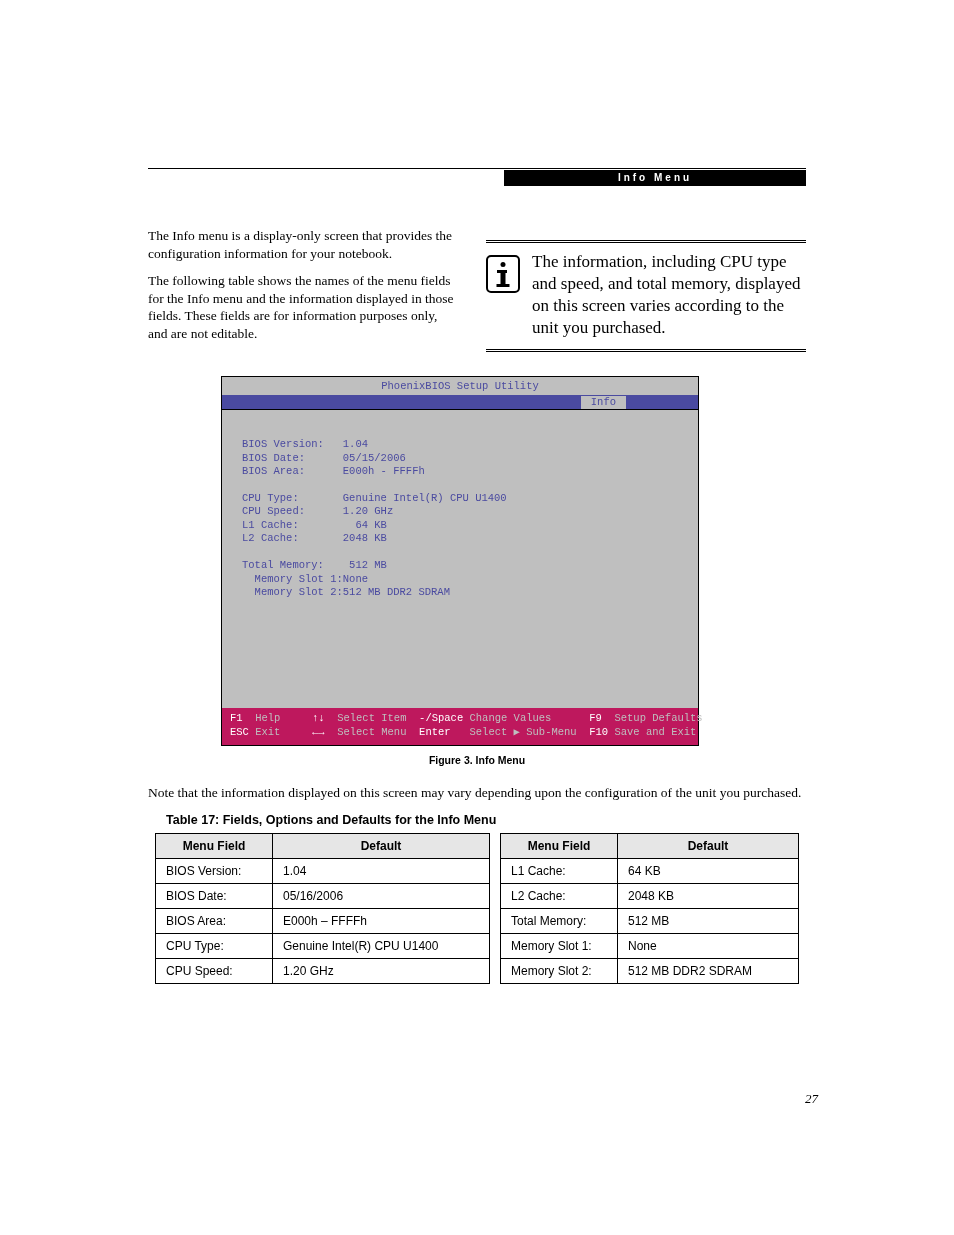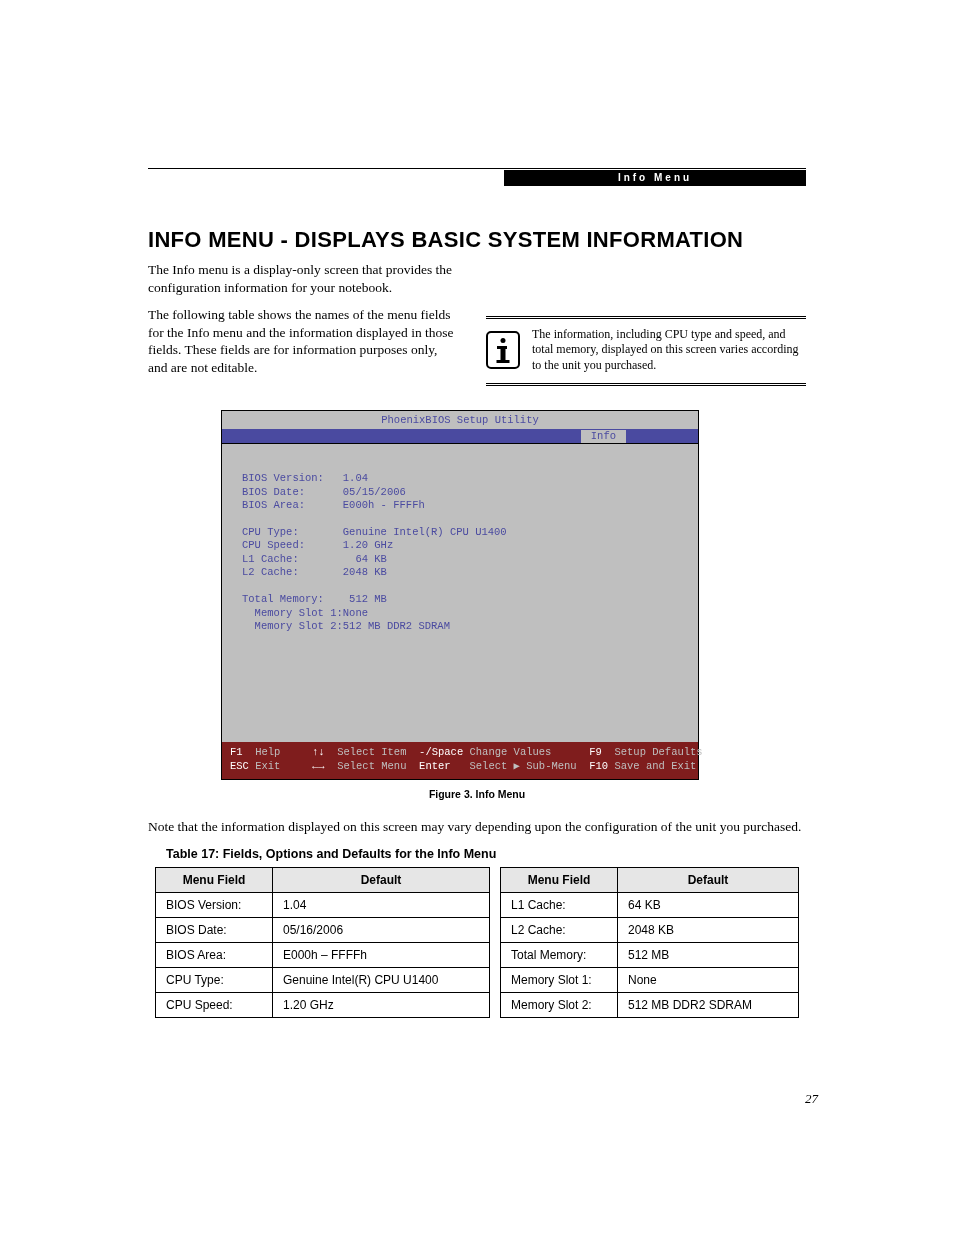--- a/index.html
+++ b/index.html
@@ -57,21 +57,21 @@
     line-height: 1.3;
   }
   .col-left p { margin: 0 0 10px 0; }
   .note-box {
     flex: 1;
     border-top: 3px double #000;
     border-bottom: 3px double #000;
     padding: 8px 0 10px 0;
     display: flex;
     gap: 12px;
-    font-size: 12px;
+    font-size: 17px;
     line-height: 1.3;
   }
   .note-icon {
     width: 30px;
     height: 34px;
     border: 2px solid #000;
     border-radius: 5px;
     position: relative;
     flex: 0 0 30px;
     margin-top: 4px;
@@ -133,21 +133,21 @@
     line-height: 13px;
   }
   .bios-body {
     border-top: 1px solid #000;
     padding: 28px 20px 50px 20px;
     min-height: 220px;
     white-space: pre;
     line-height: 1.28;
   }
   .bios-footer {
-    background: #7f1d1d;
+    background: #be185d;
     color: #bfbfbf;
     padding: 3px 8px 5px 8px;
     white-space: pre;
     line-height: 1.35;
   }
   .bios-footer .hk { color: #fff; }
   .fig-caption {
     text-align: center;
     font-family: "Frutiger","Trebuchet MS",sans-serif;
     font-size: 10.5px;
@@ -196,21 +196,20 @@
 </style>
 </head>
 <body>
 
 <div class="page">
 
   <div class="header-stripe">
     <div class="black-bar">Info Menu</div>
   </div>
 
-  <h1 class="title">INFO MENU - DISPLAYS BASIC SYSTEM INFORMATION</h1>
 
   <div class="two-col">
     <div class="col-left">
       <p>The Info menu is a display-only screen that provides the configuration information for your notebook.</p>
       <p>The following table shows the names of the menu fields for the Info menu and the information displayed in those fields. These fields are for information purposes only, and are not editable.</p>
     </div>
     <div class="note-box">
       <div class="note-icon">
           <span class="serif"></span>
           <span class="serif2"></span>

